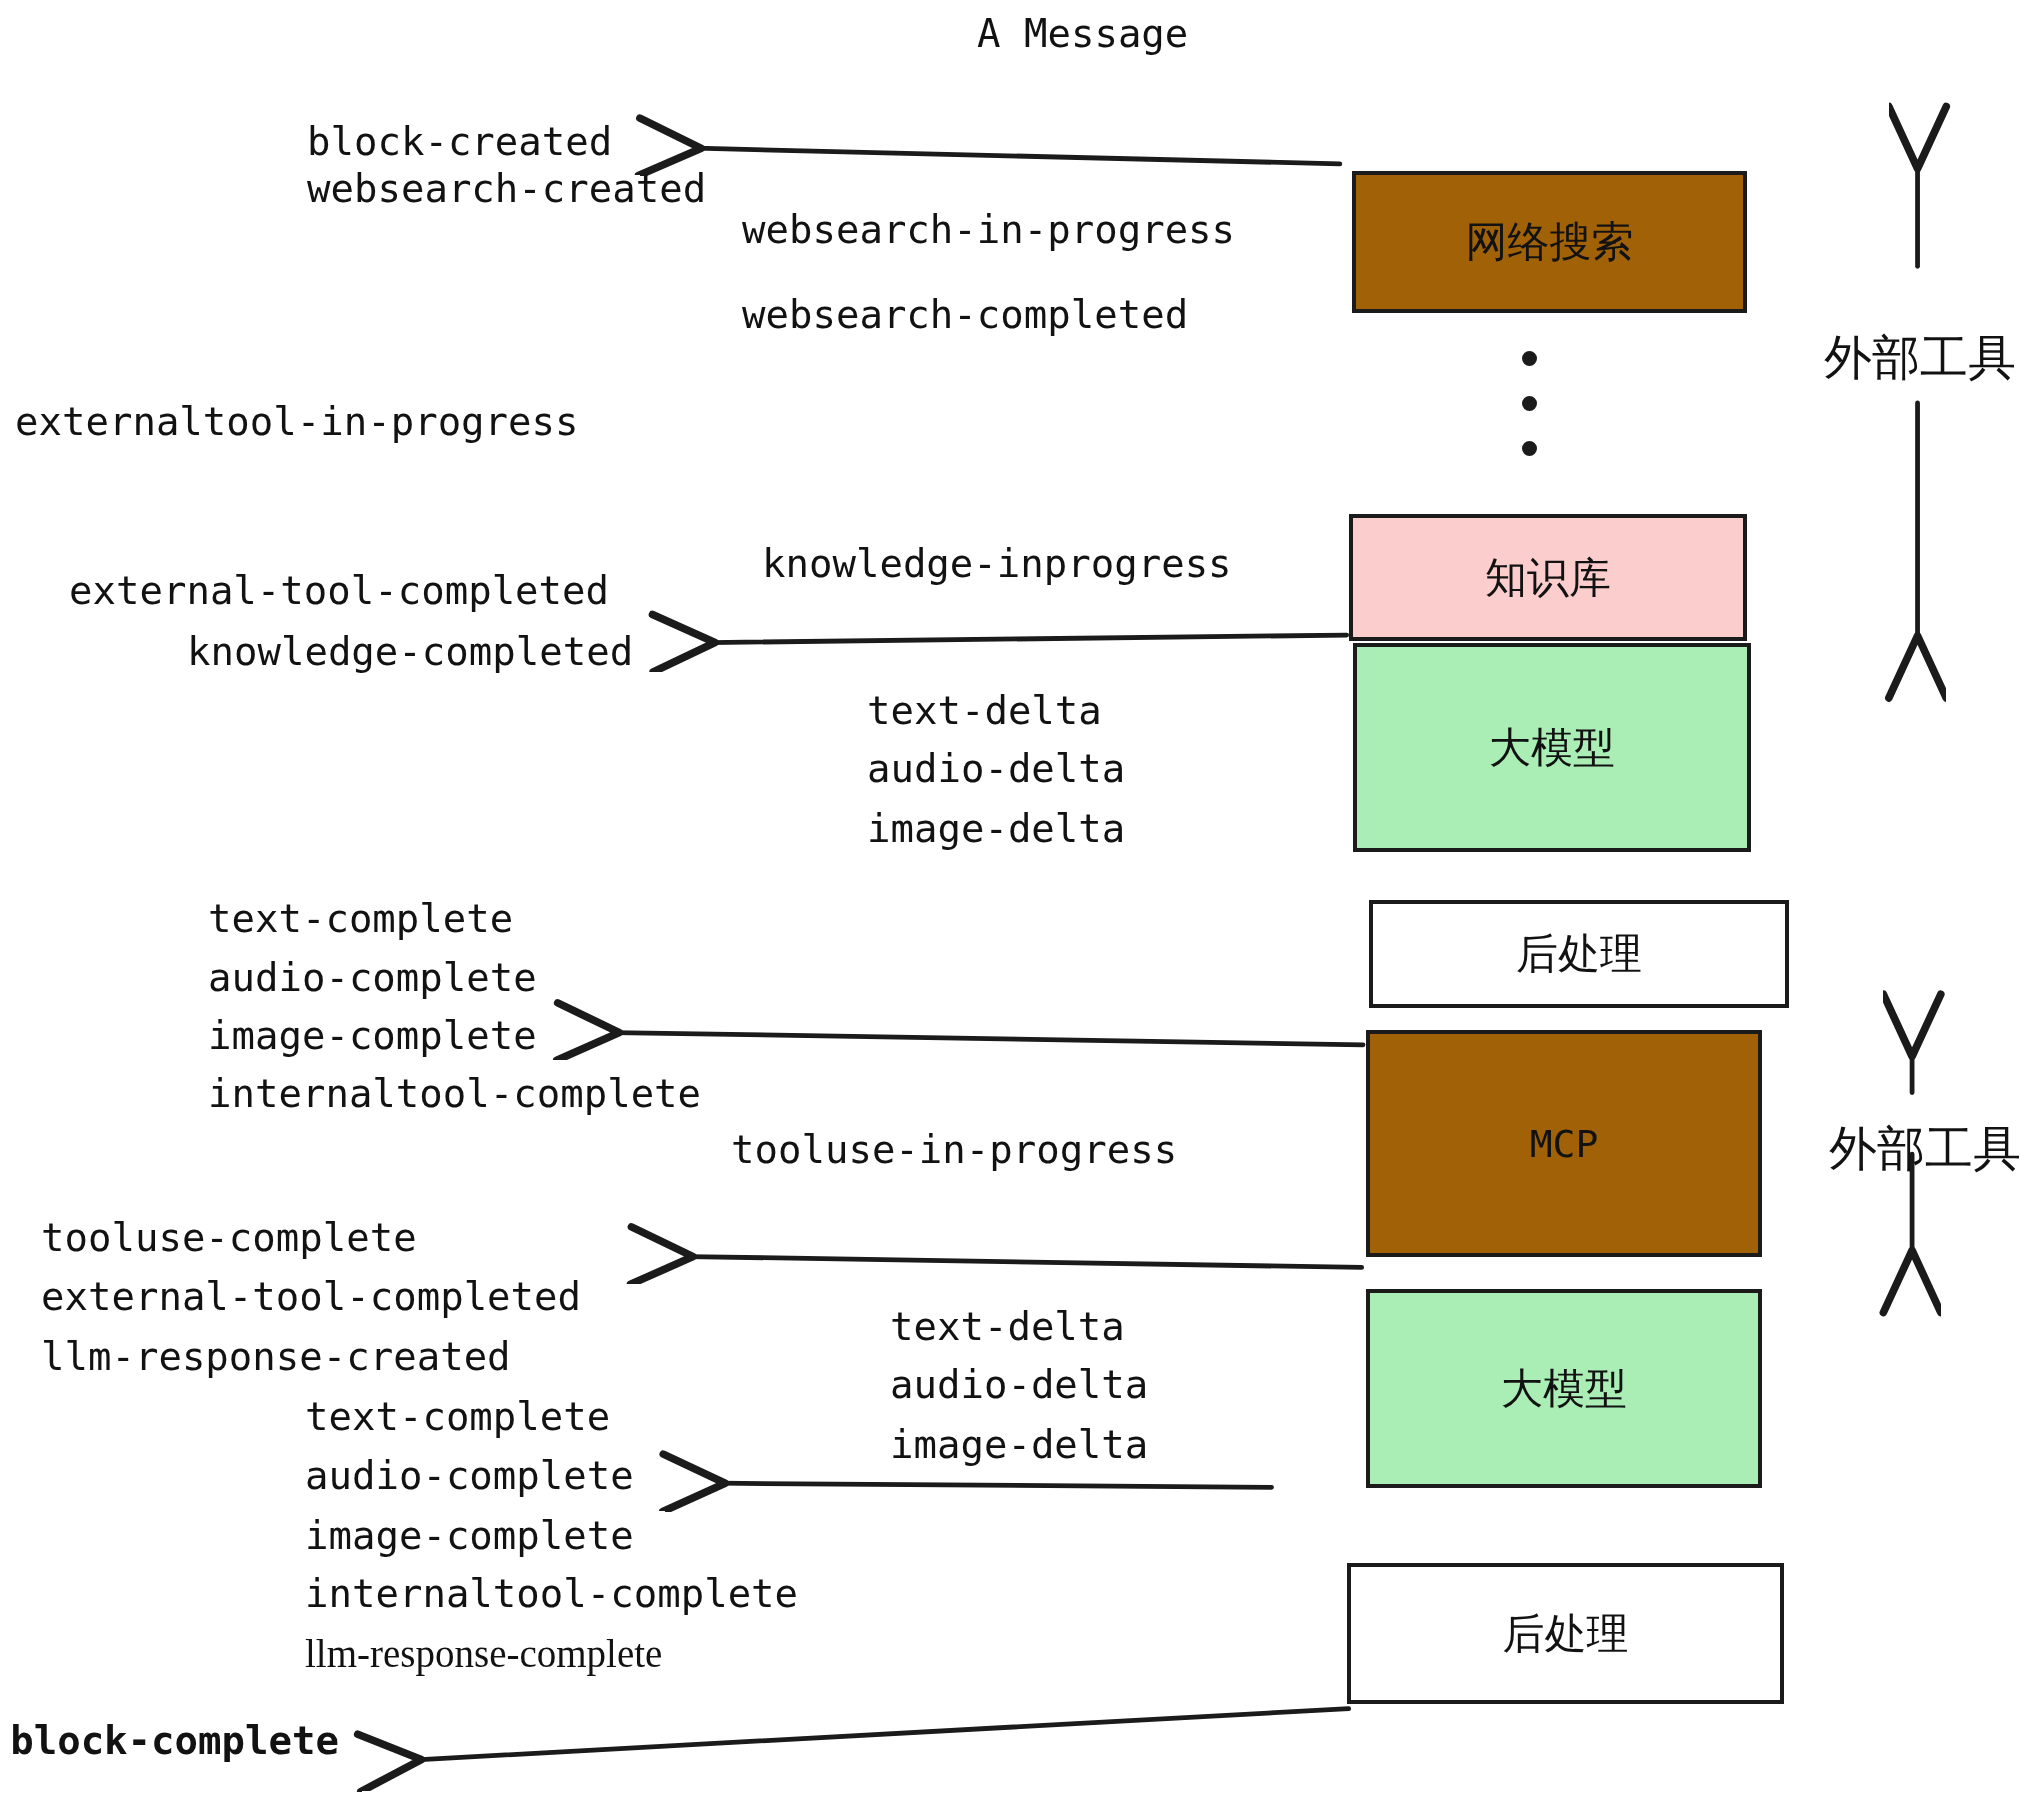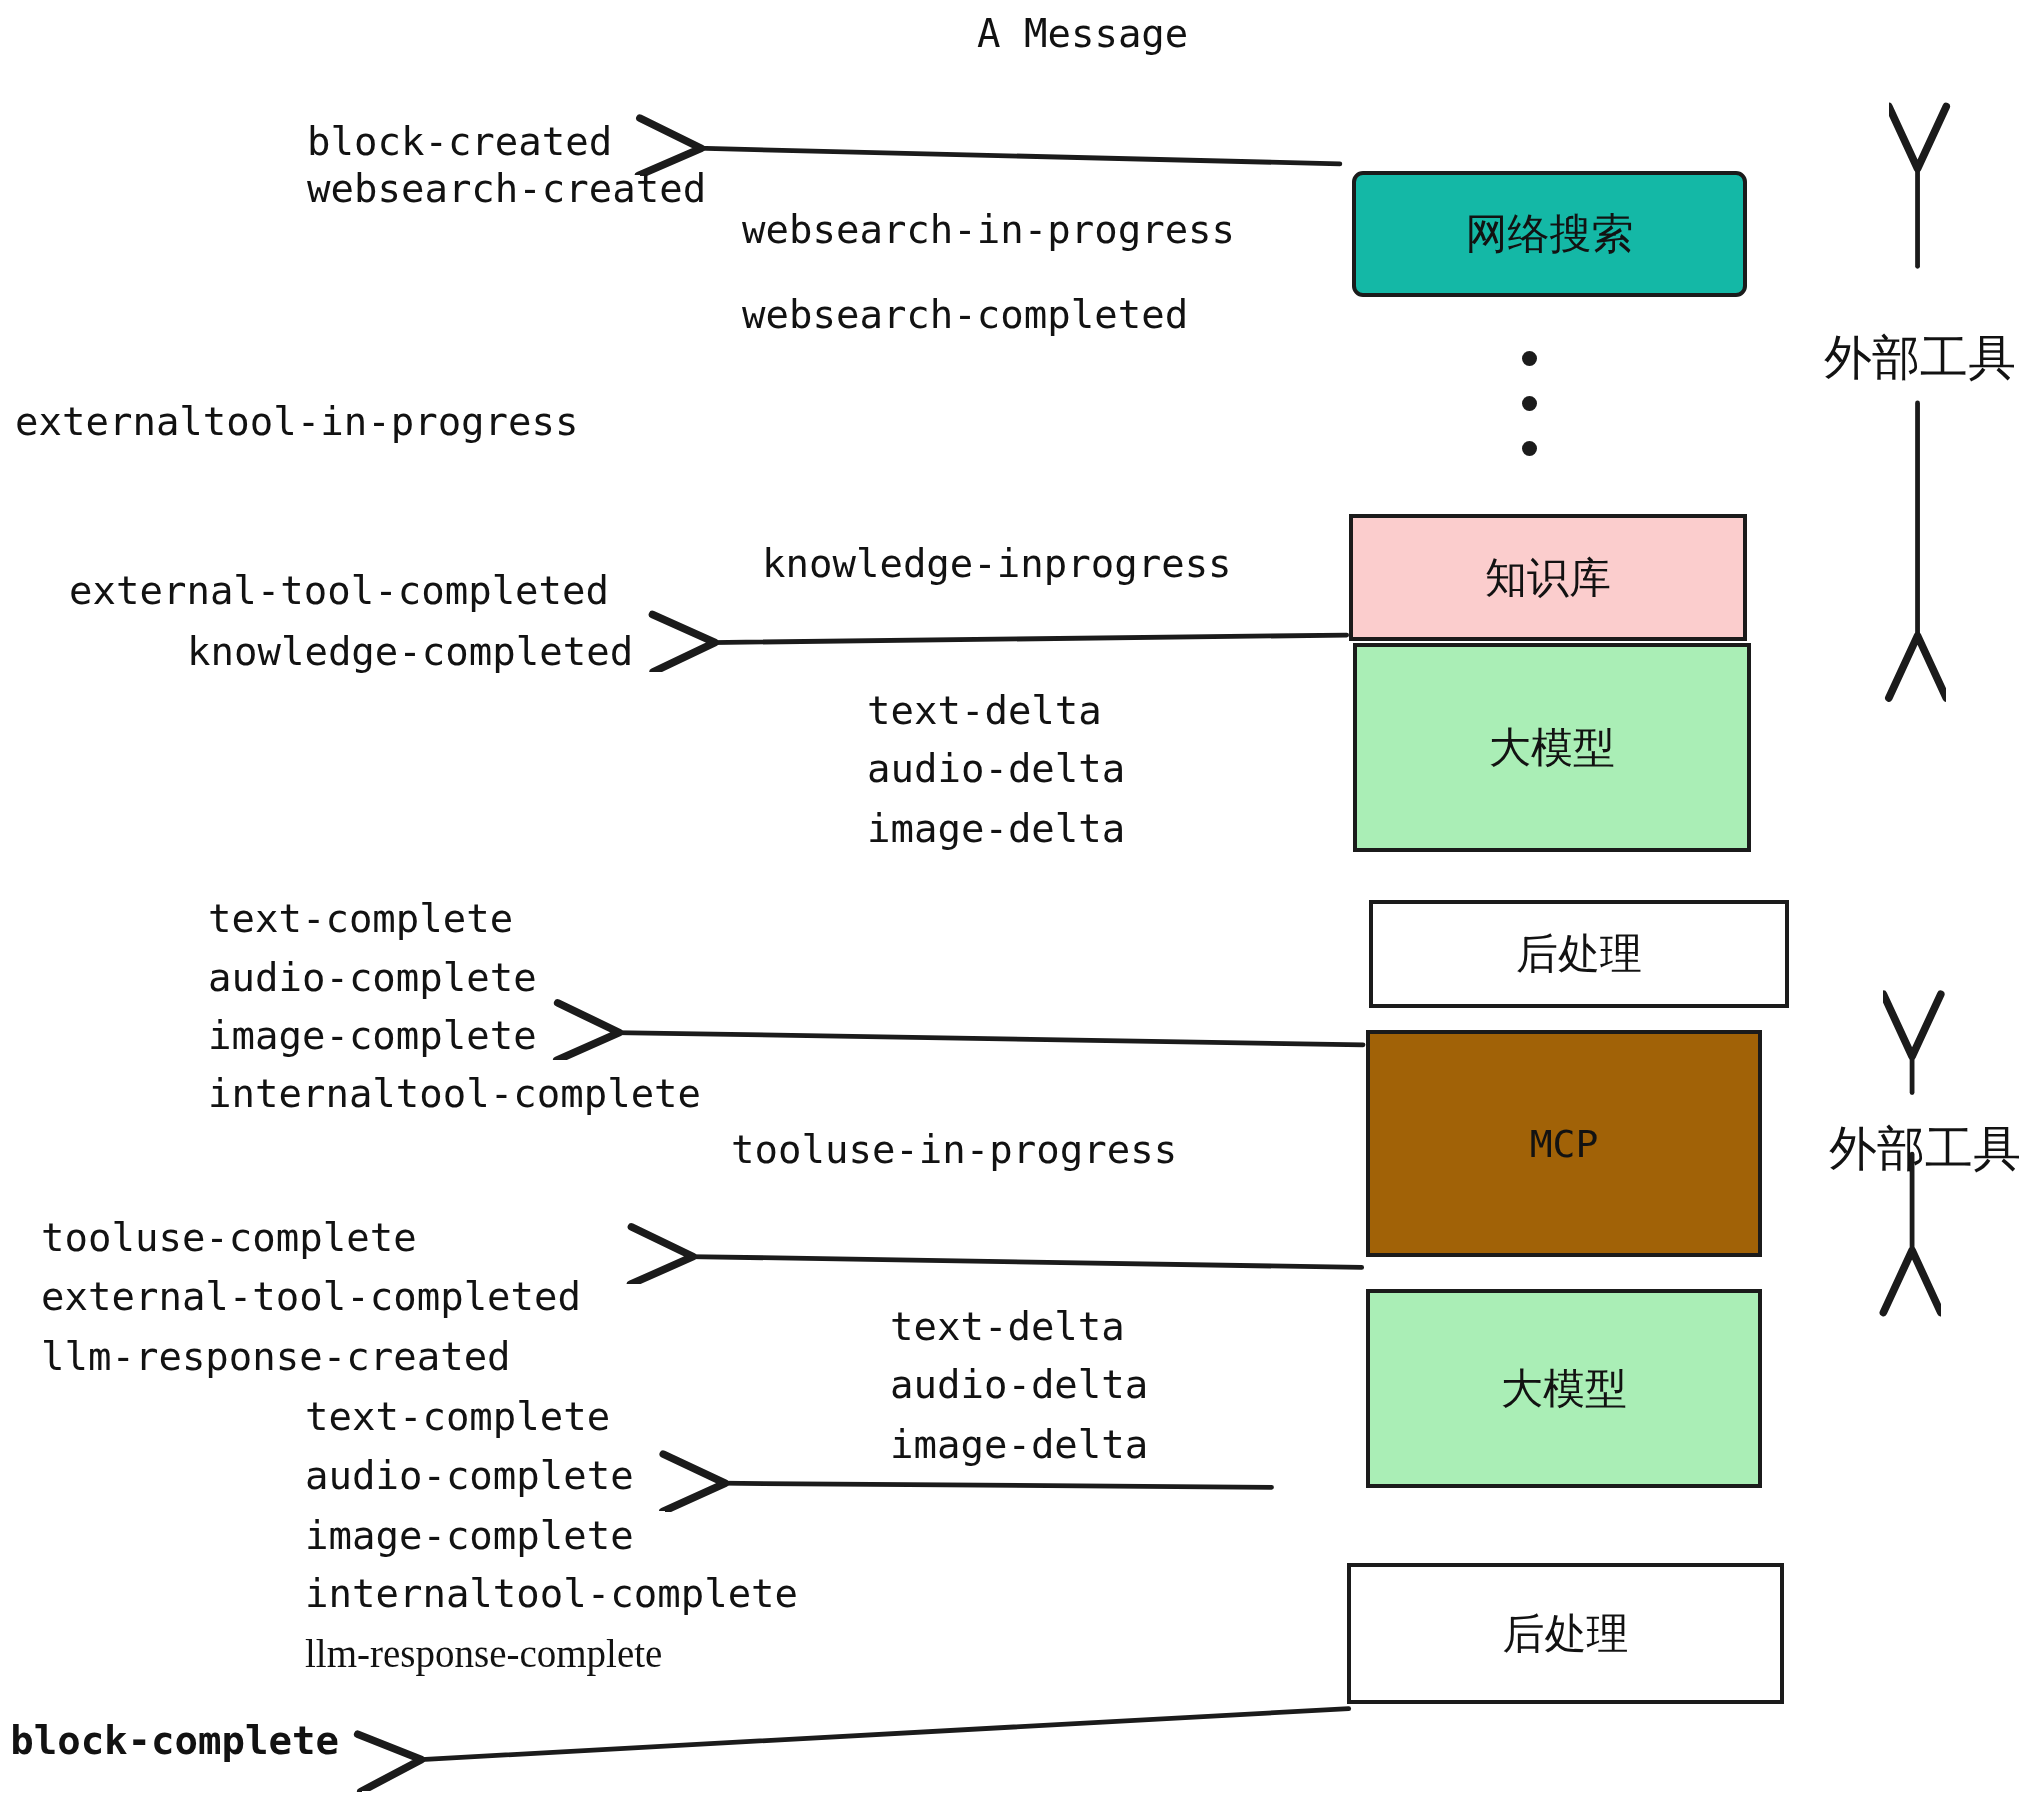--- a/index.html
+++ b/index.html
@@ -96,21 +96,21 @@
         <line x1="1862" y1="2178" x2="1055" y2="2172" marker-end="url(#ah)"></line>
         <line x1="1975" y1="2502" x2="610" y2="2577" marker-end="url(#ah)"></line>
         <line x1="2808" y1="390" x2="2808" y2="240" marker-end="url(#ahu)"></line>
         <line x1="2808" y1="590" x2="2808" y2="938" marker-end="url(#ahu)"></line>
         <line x1="2800" y1="1600" x2="2800" y2="1540" marker-end="url(#ahu)"></line>
         <line x1="2800" y1="1690" x2="2800" y2="1838" marker-end="url(#ahu)"></line>
       </g>
   </svg>
 
   <div id="boxes-layer">
-      <div class="box" style="left: 1352px; top: 171px; width: 395px; height: 126px; background: #14b8a6; border-radius: 11px;">
+      <div class="box" style="left: 1352px; top: 171px; width: 395px; height: 142px; background: #a16207;">
         <span>网络搜索</span>
       </div>
       <div class="box" style="left: 1349px; top: 514px; width: 398px; height: 127px; background: rgb(251, 205, 205);">
         <span>知识库</span>
       </div>
       <div class="box" style="left: 1353px; top: 643px; width: 398px; height: 209px; background: rgb(170, 238, 182);">
         <span>大模型</span>
       </div>
       <div class="box" style="left: 1369px; top: 900px; width: 420px; height: 108px; background: rgb(255, 255, 255);">
         <span>后处理</span>

